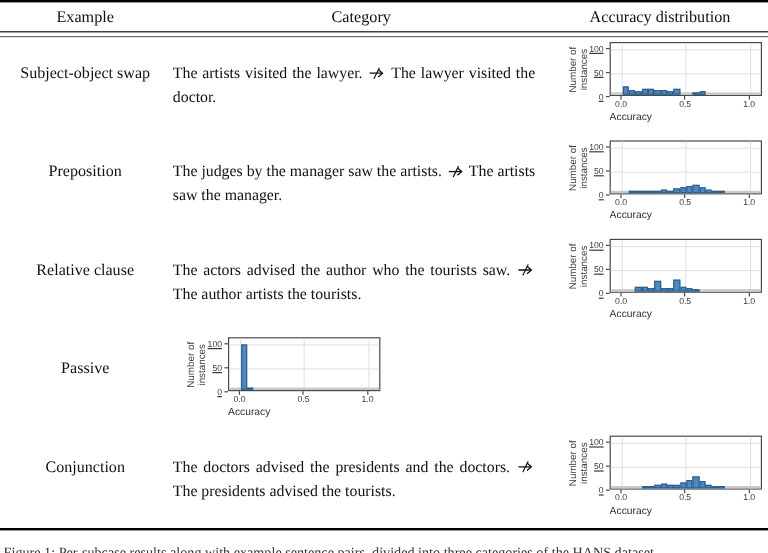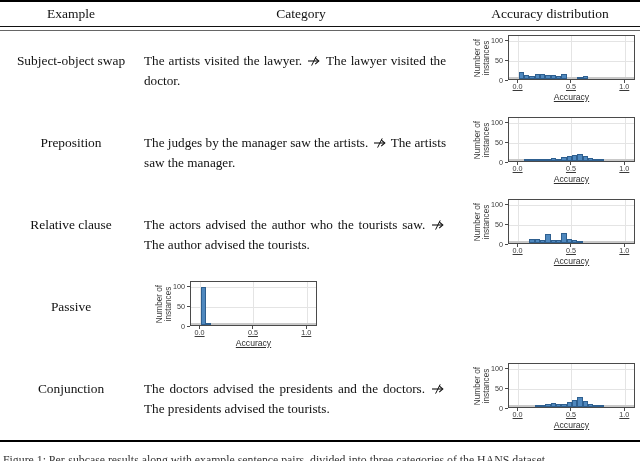--- a/index.html
+++ b/index.html
@@ -21,26 +21,26 @@
            font-size:13.2px;line-height:20px;text-align:justify;
            padding-left:2px;padding-right:14px;}
   .arr{display:inline-block;width:14px;height:10px;vertical-align:-1px;margin:0 1px;}
   .chart-cell{position:relative;}
   .chartwrap{position:absolute;left:0;top:0;width:180px;height:82px;
              font-family:"Liberation Sans","DejaVu Sans",sans-serif;color:#3a3a3a;}
   .plotbox{position:absolute;border:1px solid #4a4a4a;background:#fff;box-sizing:border-box;}
   .gridh,.gridv{position:absolute;background:#e4e4e4;}
   .baseline{position:absolute;background:#c9c9c9;}
   .bar{position:absolute;background:#4f88be;border:1px solid #2e5f8f;box-sizing:border-box;}
-  .ytlab{position:absolute;font-size:7.2px;text-align:right;width:18px;line-height:7px;}
-  .xtlab{position:absolute;font-size:7.2px;text-align:center;width:22px;line-height:8px;text-decoration:underline;}
+  .ytlab{position:absolute;font-size:7.2px;text-align:right;width:18px;line-height:7px;text-decoration:underline;}
+  .xtlab{position:absolute;font-size:7.2px;text-align:center;width:22px;line-height:8px;}
   .tickm{position:absolute;background:#4a4a4a;}
   .ylab{position:absolute;font-size:8.2px;line-height:9px;text-align:center;
         transform:rotate(-90deg);white-space:nowrap;}
-  .xlab{position:absolute;font-size:8.6px;text-align:center;color:#2e2e2e;text-decoration:underline;}
+  .xlab{position:absolute;font-size:8.6px;text-align:left;color:#2e2e2e;}
   .caption{position:absolute;top:453px;left:3px;width:634px;height:8px;overflow:hidden;
            font-size:11.8px;color:#333;}
 </style>
 </head>
 <body>
 
 <div class="page">
   <div class="rule rule-top"></div>
 
   <div class="thead">
@@ -171,21 +171,21 @@
     <div class="cat-cell">
       <span class="cat-text">Relative clause</span>
     </div>
     <div class="ex-cell">
       <span><span class="premise">The actors advised the author who the tourists saw.</span>
         <span class="arr"><svg width="14" height="10" viewBox="0 0 14 10">
                 <line x1="1" y1="5" x2="11.4" y2="5" stroke="#111" stroke-width="1.1"></line>
                 <polyline points="8.2,1.9 11.8,5 8.2,8.1" fill="none" stroke="#111" stroke-width="1.1"></polyline>
                 <line x1="4.6" y1="9.6" x2="9.2" y2="0.4" stroke="#111" stroke-width="1"></line>
               </svg></span>
-        <span class="hyp">The author advised the tourists.</span></span>
+        <span class="hyp">The author artists the tourists.</span></span>
     </div>
     <div class="chart-cell">
           <div class="chartwrap">
             <div class="plotbox" style="left: 48px; top: 5px; width: 127px; height: 45px; border-color: rgb(74, 74, 74);">
               <div class="gridh" style="left: 0px; top: 24.9348px; width: 100%; height: 1px;"></div>
               <div class="gridh" style="left: 0px; top: 5.36957px; width: 100%; height: 1px;"></div>
               <div class="gridv" style="top: 0px; left: 9.10504px; width: 1px; height: 100%;"></div>
               <div class="gridv" style="top: 0px; left: 62.4664px; width: 1px; height: 100%;"></div>
               <div class="gridv" style="top: 0px; left: 115.828px; width: 1px; height: 100%;"></div>
               <div class="baseline" style="left: 0px; bottom: 0px; width: 100%; height: 1.6px;"></div>

